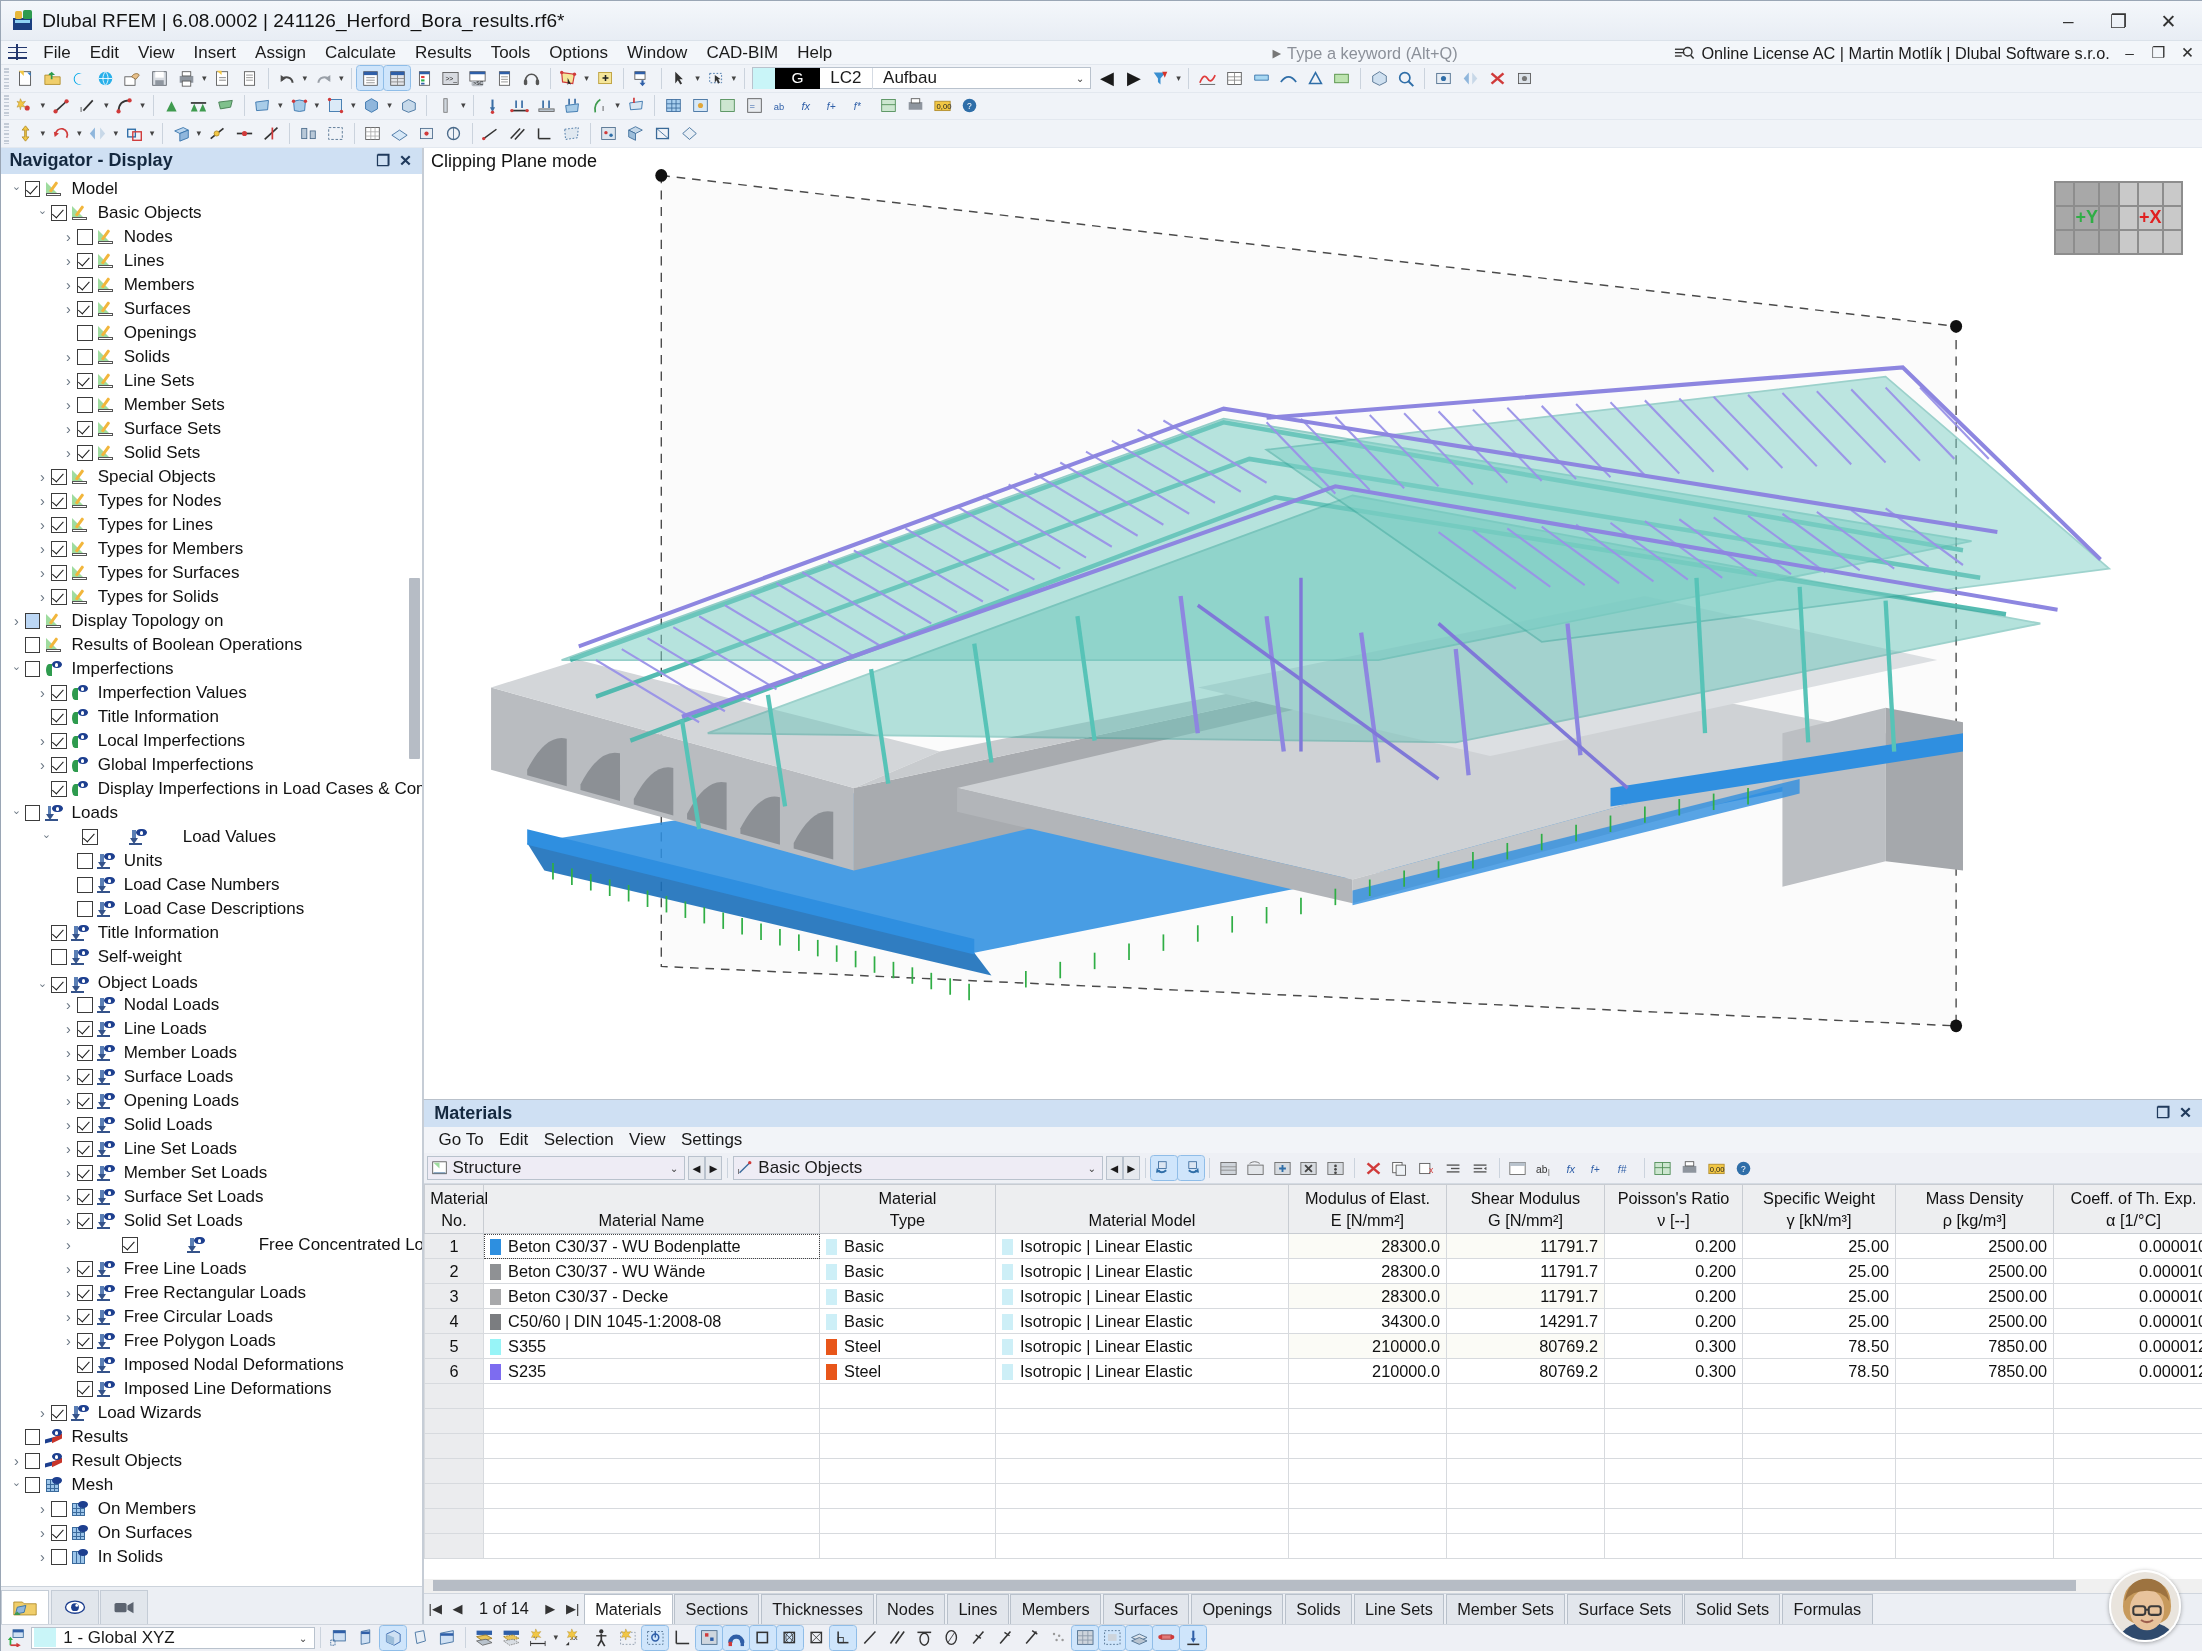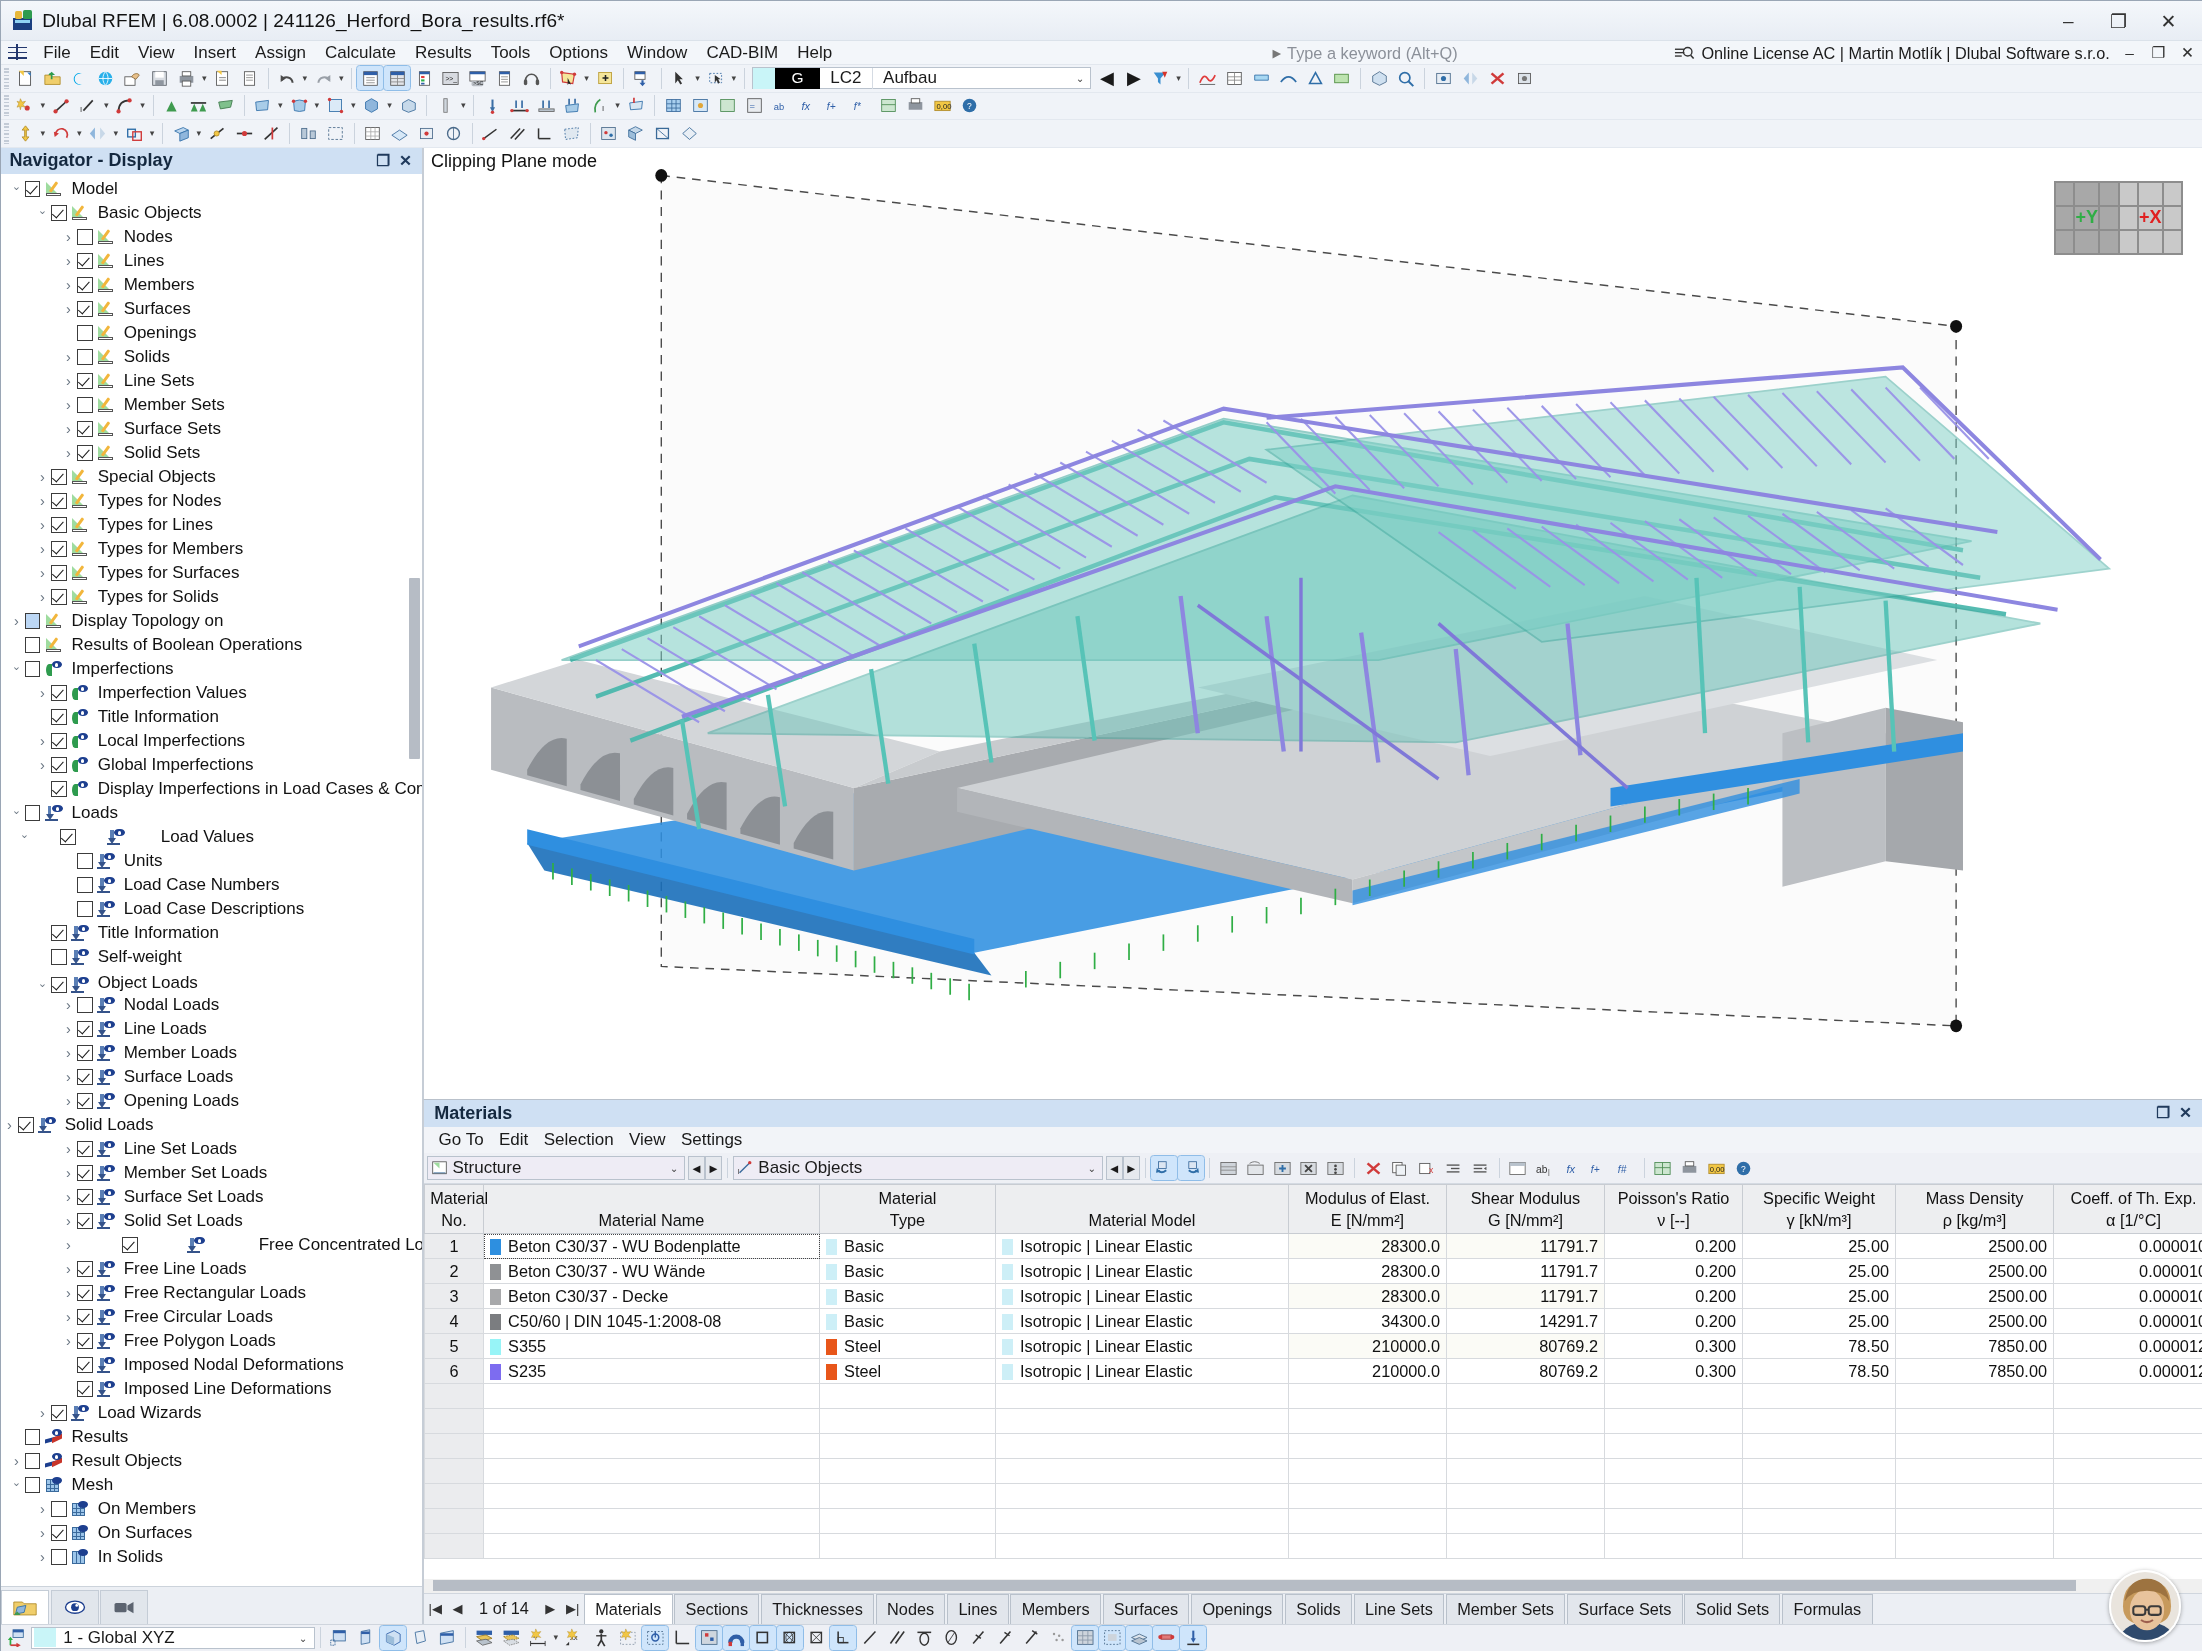--- a/index.html
+++ b/index.html
@@ -1166,21 +1166,21 @@
             <span class="cb "></span>
             <span class="ic load">
               <i class="l1"></i>
               <i class="l2"></i>
               <i class="l3"></i>
               <i class="e2"></i>
               <i class="e3"></i>
             </span>
             <span class="tlabel">Loads</span>
           </div>
-          <div class="trow" style="padding-left: 15px; gap: 27px;">
+          <div class="trow" style="padding-left: 37px; gap: 27px;">
             <span class="exp open"></span>
             <span class="cb ck"></span>
             <span class="ic load">
               <i class="l1"></i>
               <i class="l2"></i>
               <i class="l3"></i>
               <i class="e2"></i>
               <i class="e3"></i>
             </span>
             <span class="tlabel">Load Values</span>
@@ -1310,21 +1310,21 @@
             <span class="cb ck"></span>
             <span class="ic load">
               <i class="l1"></i>
               <i class="l2"></i>
               <i class="l3"></i>
               <i class="e2"></i>
               <i class="e3"></i>
             </span>
             <span class="tlabel">Opening Loads</span>
           </div>
-          <div class="trow" style="">
+          <div class="trow" style="padding-left: 59px;">
             <span class="exp closed"></span>
             <span class="cb ck"></span>
             <span class="ic load">
               <i class="l1"></i>
               <i class="l2"></i>
               <i class="l3"></i>
               <i class="e2"></i>
               <i class="e3"></i>
             </span>
             <span class="tlabel">Solid Loads</span>

